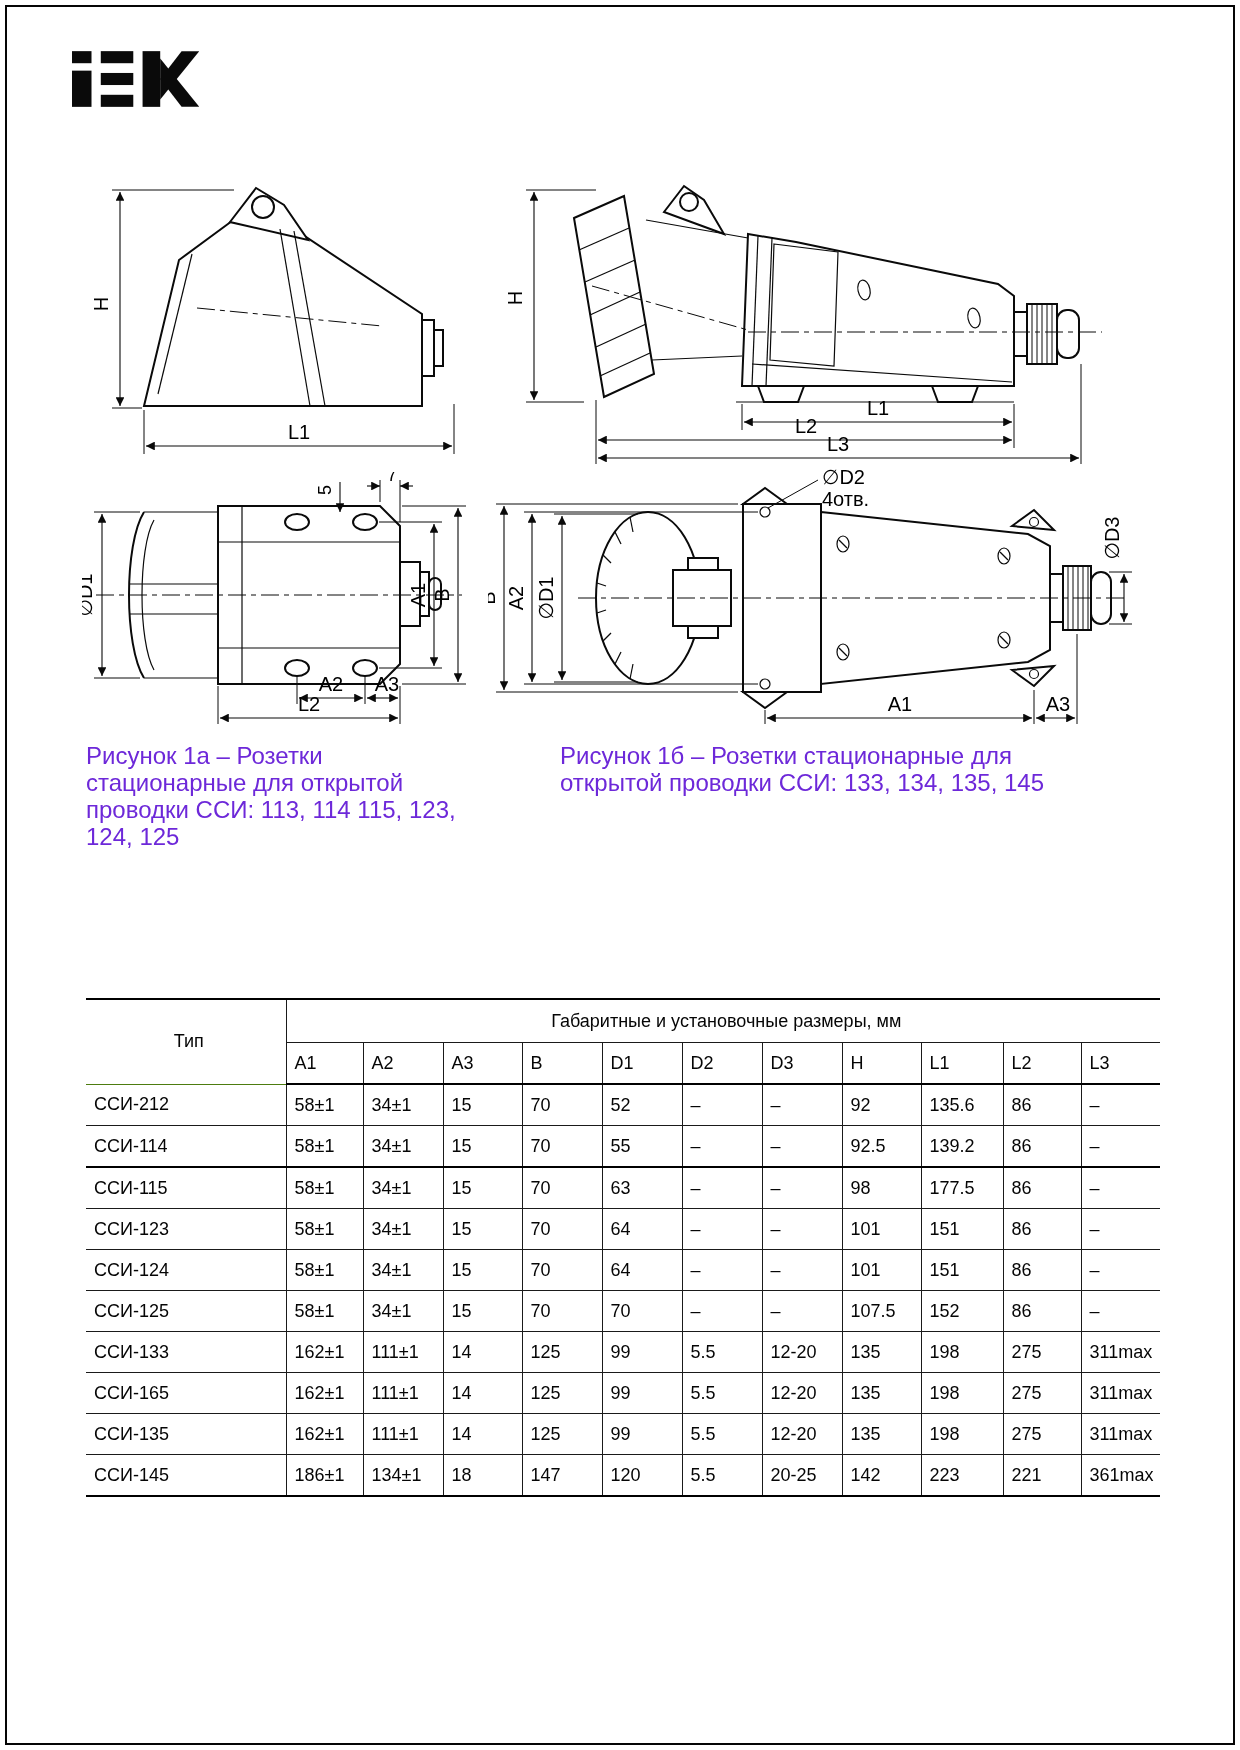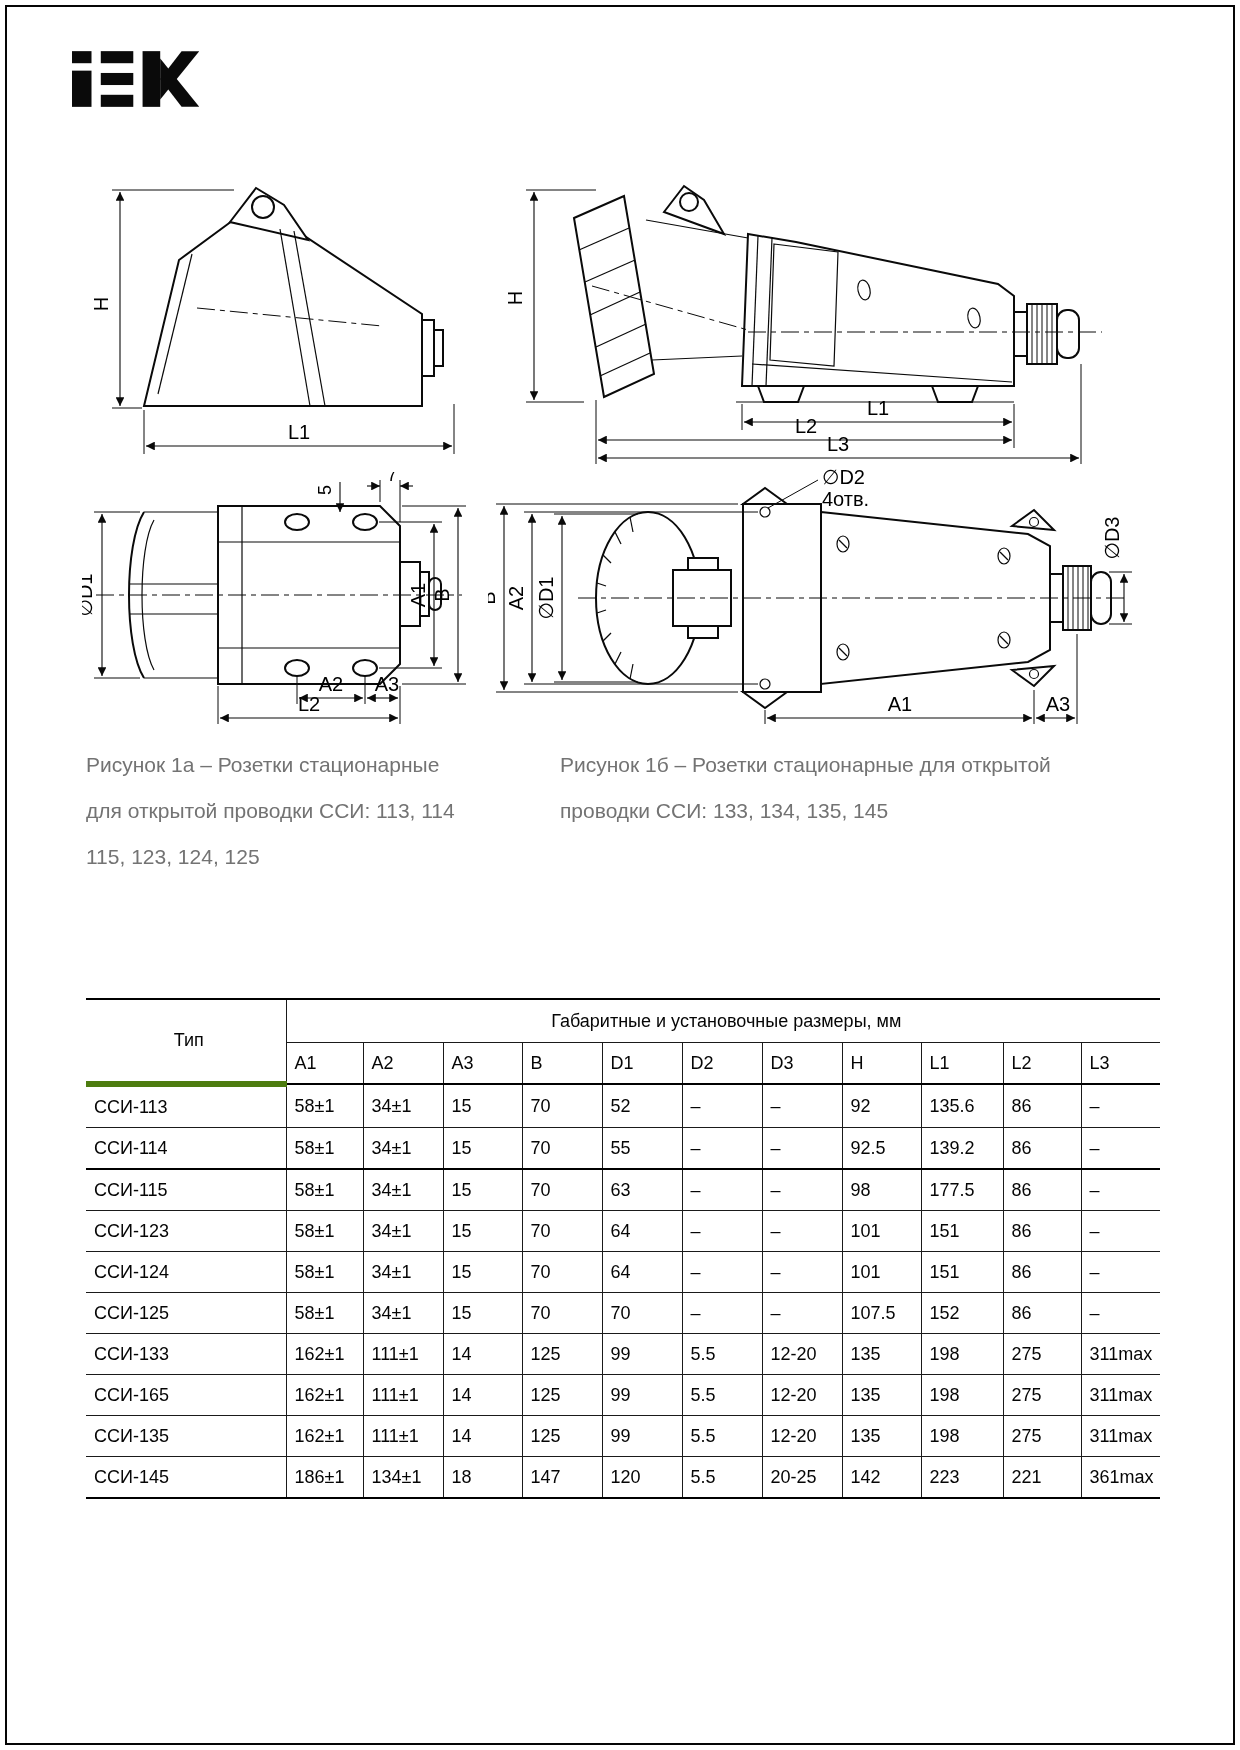--- a/index.html
+++ b/index.html
@@ -2,41 +2,41 @@
 <html><head>
 <meta charset="utf-8">
 <style>
   html,body { margin:0; padding:0; background:#ffffff; }
   body { width:1240px; height:1750px; position:relative;
          font-family:"Liberation Sans", sans-serif; color:#000; }
   .frame { position:absolute; inset:5px; border:2.5px solid #050505; pointer-events:none; }
   .abs { position:absolute; }
 
   
-  .caption { font-size:21px; line-height:46px; color:#737373; }
+  .caption { font-size:24px; line-height:27px; color:#6d28d9; }
 
   
   .outline { stroke:#0a0a0a; stroke-width:2; fill:#fff; }
   .thin    { stroke:#0a0a0a; stroke-width:1.2; fill:none; }
   .ext     { stroke:#0a0a0a; stroke-width:1; fill:none; }
   .dimline { stroke:#0a0a0a; stroke-width:1.1; fill:none; }
   .cl      { stroke:#0a0a0a; stroke-width:1; fill:none; stroke-dasharray:18 5 5 5; }
   .hatch   { stroke:#0a0a0a; stroke-width:1; }
   .dimtext { font:20px "Liberation Sans", sans-serif; fill:#000; }
   .dimtext-s { font:18px "Liberation Sans", sans-serif; fill:#000; }
 
   
   .dim-table { border-collapse:collapse; table-layout:fixed; width:1074px;
                font-size:18px; color:#050505; }
   .dim-table th, .dim-table td { border:1px solid #1a1a1a; font-weight:400;
                text-align:left; padding:0 2px 0 8px; height:40px;
                vertical-align:middle; white-space:nowrap; overflow:hidden; }
   .dim-table thead tr:first-child th { border-top:2.5px solid #000; height:42px;text-align:center; }
   .dim-table thead tr.sub th { border-bottom:2px solid #000; }
-  .dim-table th[rowspan] { border-bottom:6px solid #4d7c0f;margin-top:6px; }
+  .dim-table th[rowspan] { border-bottom:1px solid #4d7c0f;margin-top:6px; }
   .dim-table tbody tr:last-child td { border-bottom:2.5px solid #000;margin-top:32px; }
   .dim-table tbody tr.thick td { border-top:2px solid #000;margin-left:24px; }
   .dim-table tr > *:first-child { border-left:none; }
   .dim-table tr > *:last-child  { border-right:none; }
 </style>
 </head>
 <body>
 
 <div class="frame"></div>
 
@@ -321,21 +321,21 @@
       <th>D2</th>
       <th>D3</th>
       <th>H</th>
       <th>L1</th>
       <th>L2</th>
       <th>L3</th>
     </tr>
   </thead>
   <tbody>
       <tr>
-        <td>ССИ-113</td>
+        <td>ССИ-212</td>
         <td>58±1</td>
         <td>34±1</td>
         <td>15</td>
         <td>70</td>
         <td>52</td>
         <td>–</td>
         <td>–</td>
         <td>92</td>
         <td>135.6</td>
         <td>86</td>

